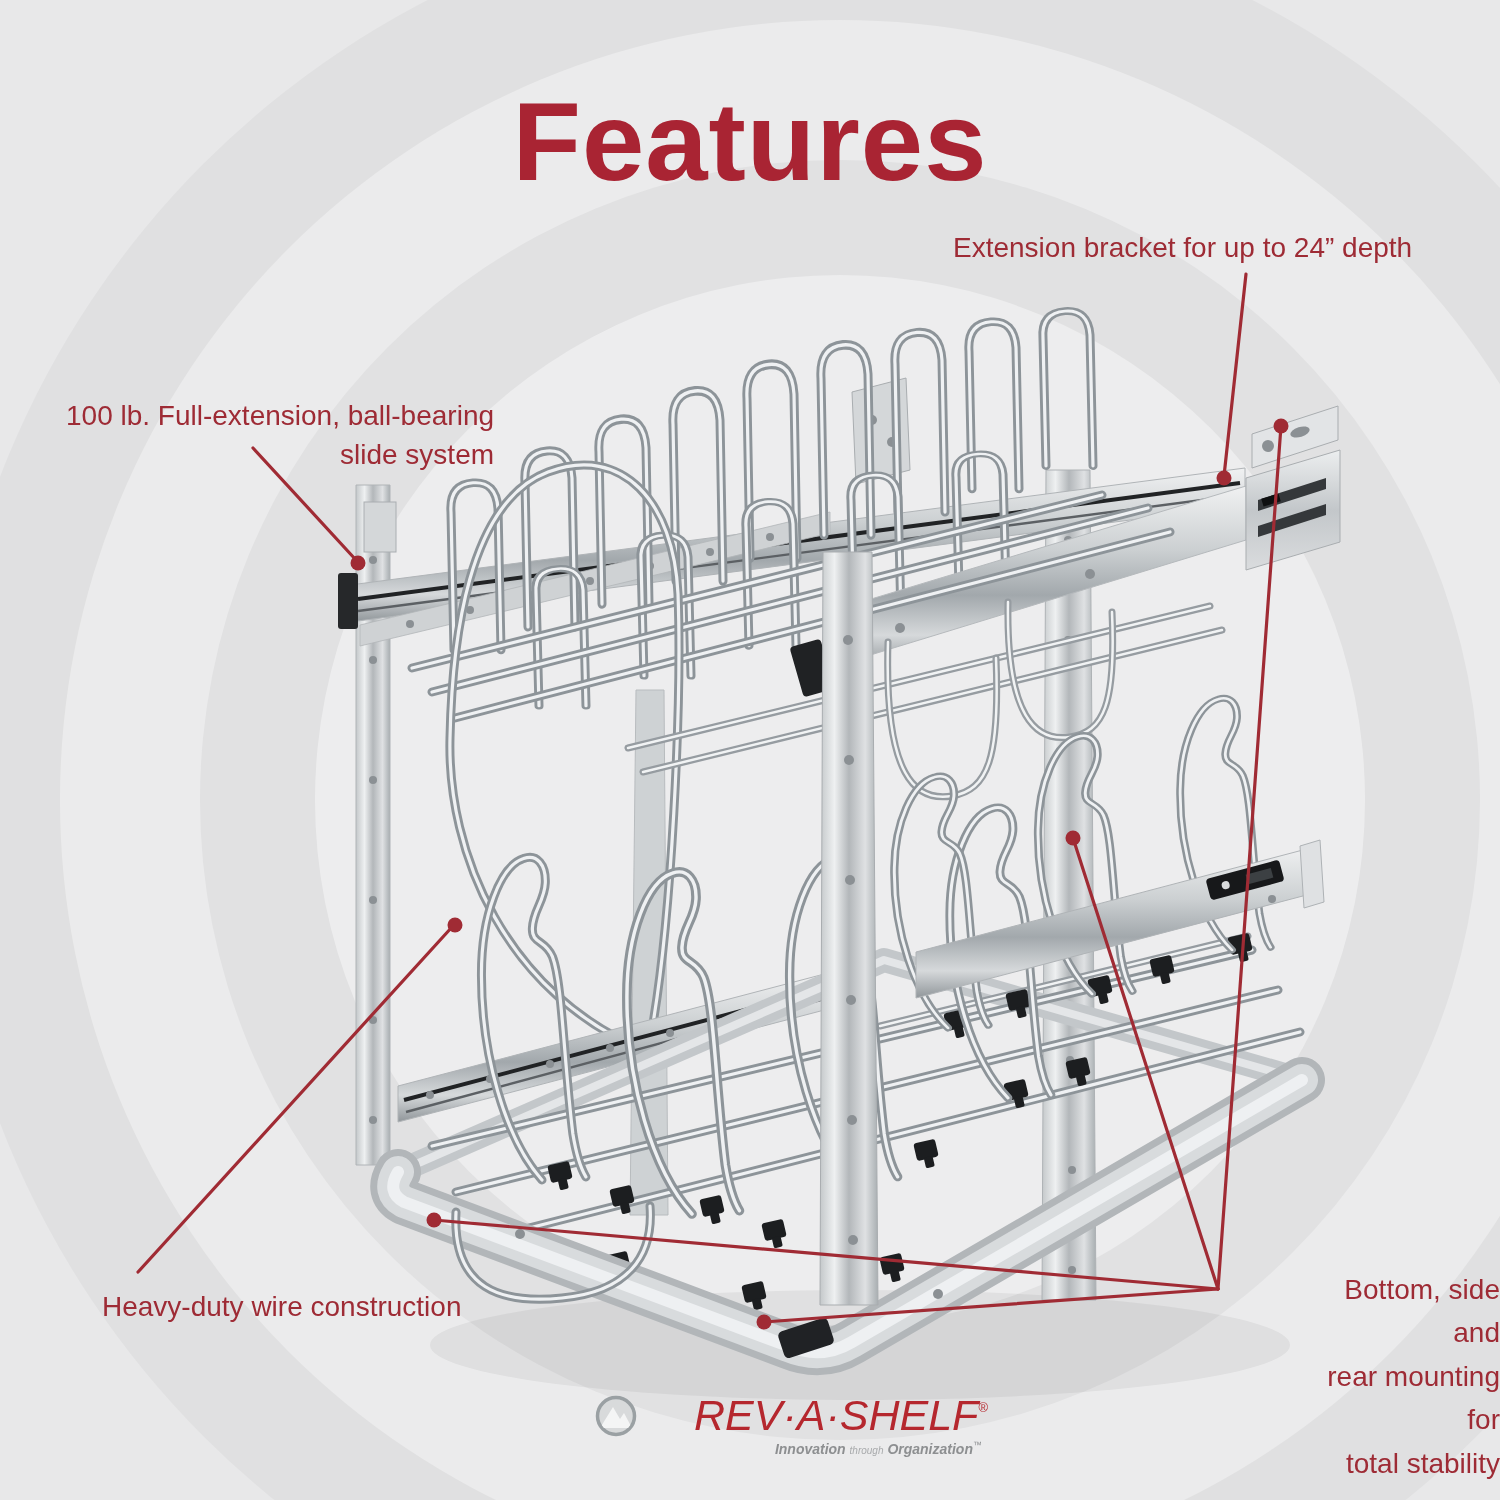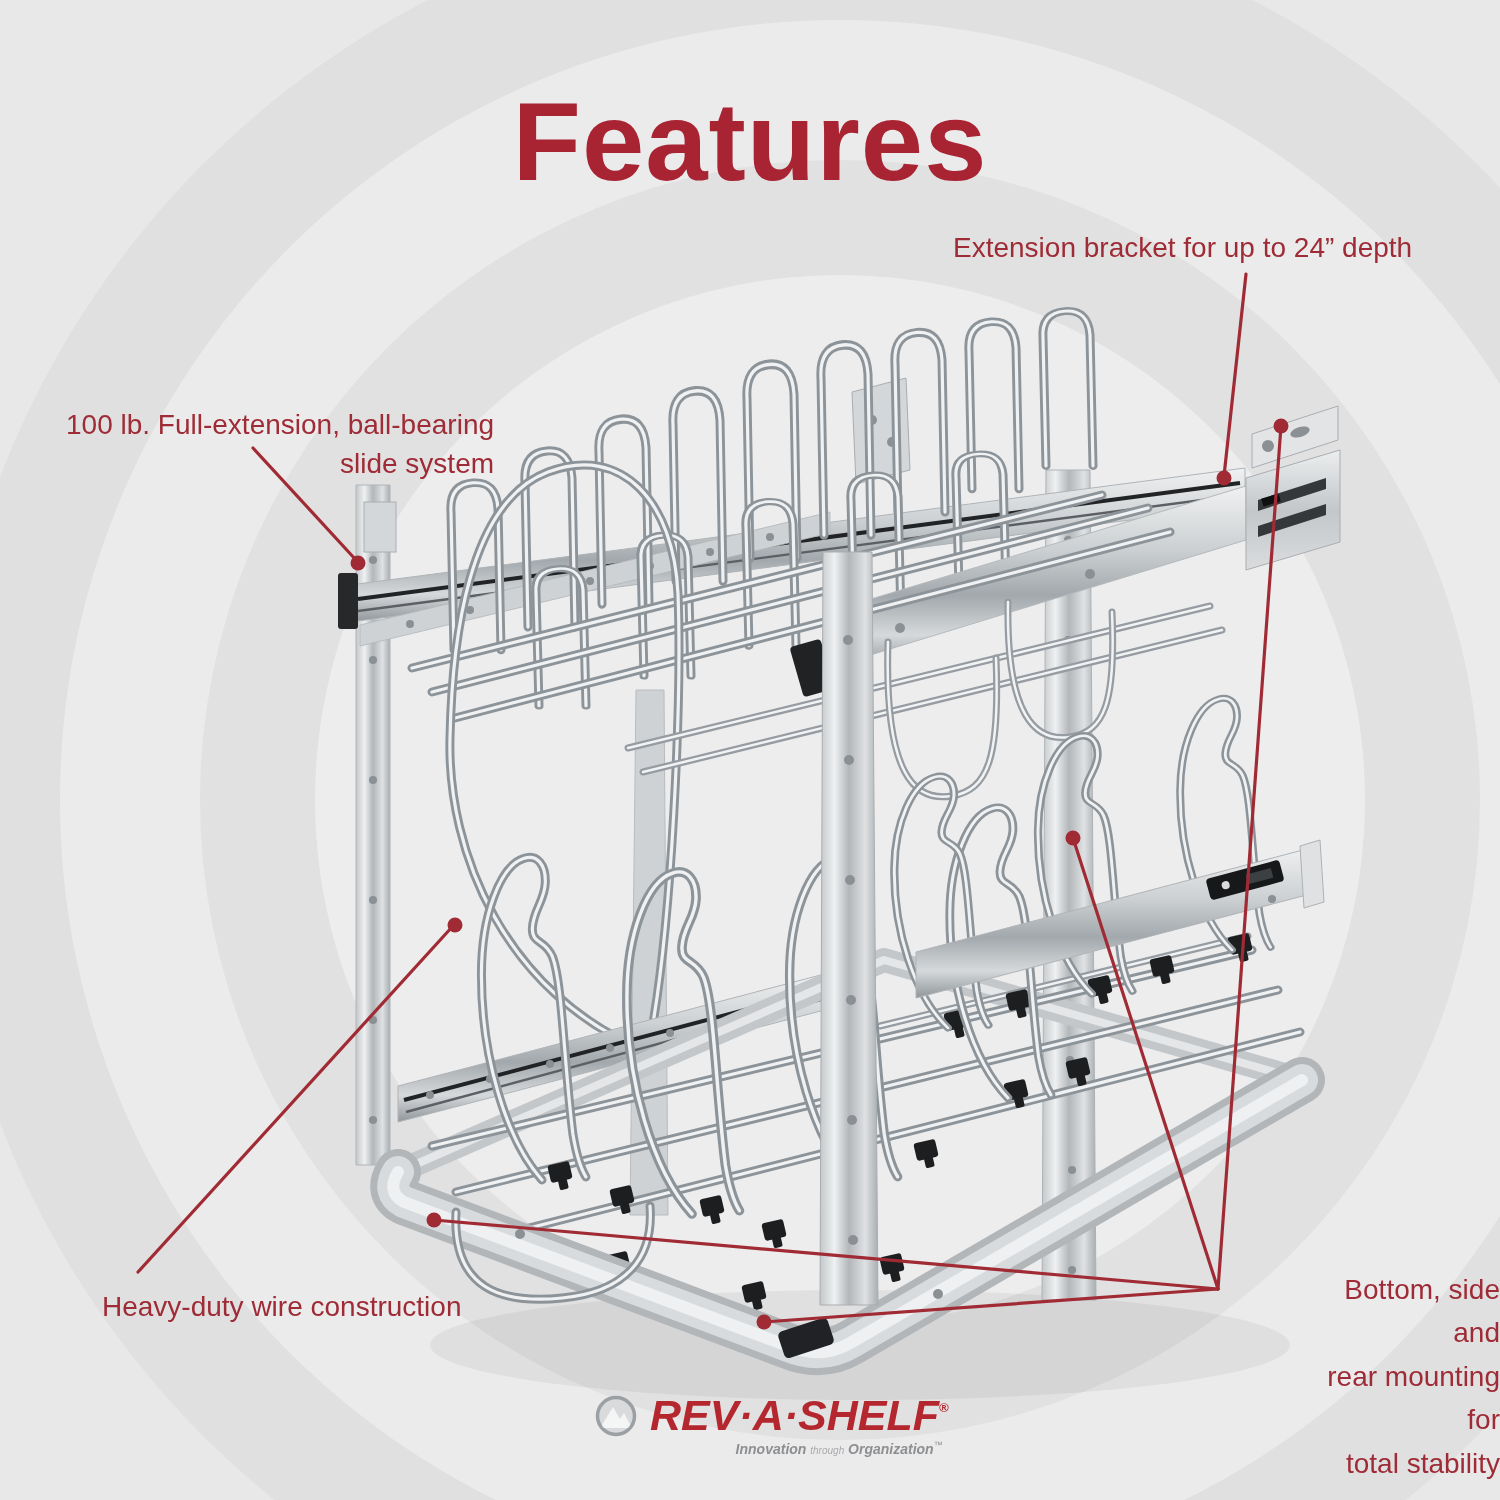--- a/index.html
+++ b/index.html
@@ -13,28 +13,28 @@
   .title{
     left:0;right:0;top:86px;text-align:center;
     font-weight:700;font-size:112px;line-height:1;
     color:var(--title_red,#A92433);letter-spacing:1px;
   }
   .callout{
     font-size:28px;line-height:1.4;color:var(--callout_red,#9E2B35);
     white-space:pre-line;
   }
   .co-ext{left:953px;top:228px;}
-  .co-slide{left:66px;top:396px;margin-top:9px;}
+  .co-slide{left:66px;top:396px;}
   .co-wire{left:102px;top:1287px;}
   .co-mount{left:1304px;top:1268px;line-height:1.55;}
   .logo{left:594px;top:1394px;display:flex;align-items:flex-start;gap:12px;}
   .logo-text{display:flex;flex-direction:column;align-items:flex-end;}
   .brand{
-    font-style:italic;font-weight:700;font-size:43px;line-height:1;
-    color:var(--logo_red,#B5272E);letter-spacing:0px;white-space:nowrap;
+    font-style:italic;font-weight:400;font-size:43px;line-height:1;
+    color:var(--logo_red,#B5272E);letter-spacing:0px;white-space:nowrap;margin-left:44px;
   }
   .brand sup{font-size:13px;vertical-align:18px;}
   .tagline{
     margin-top:3px;font-style:italic;font-size:14px;color:var(--tagline_gray,#8d8f91);
     white-space:nowrap;padding-right:6px;
   }
   .tagline .w1,.tagline .w3{font-weight:700;}
   .tagline .w2{font-size:10px;color:#a8aaac;}
   .tagline sup{font-size:9px;}
   

